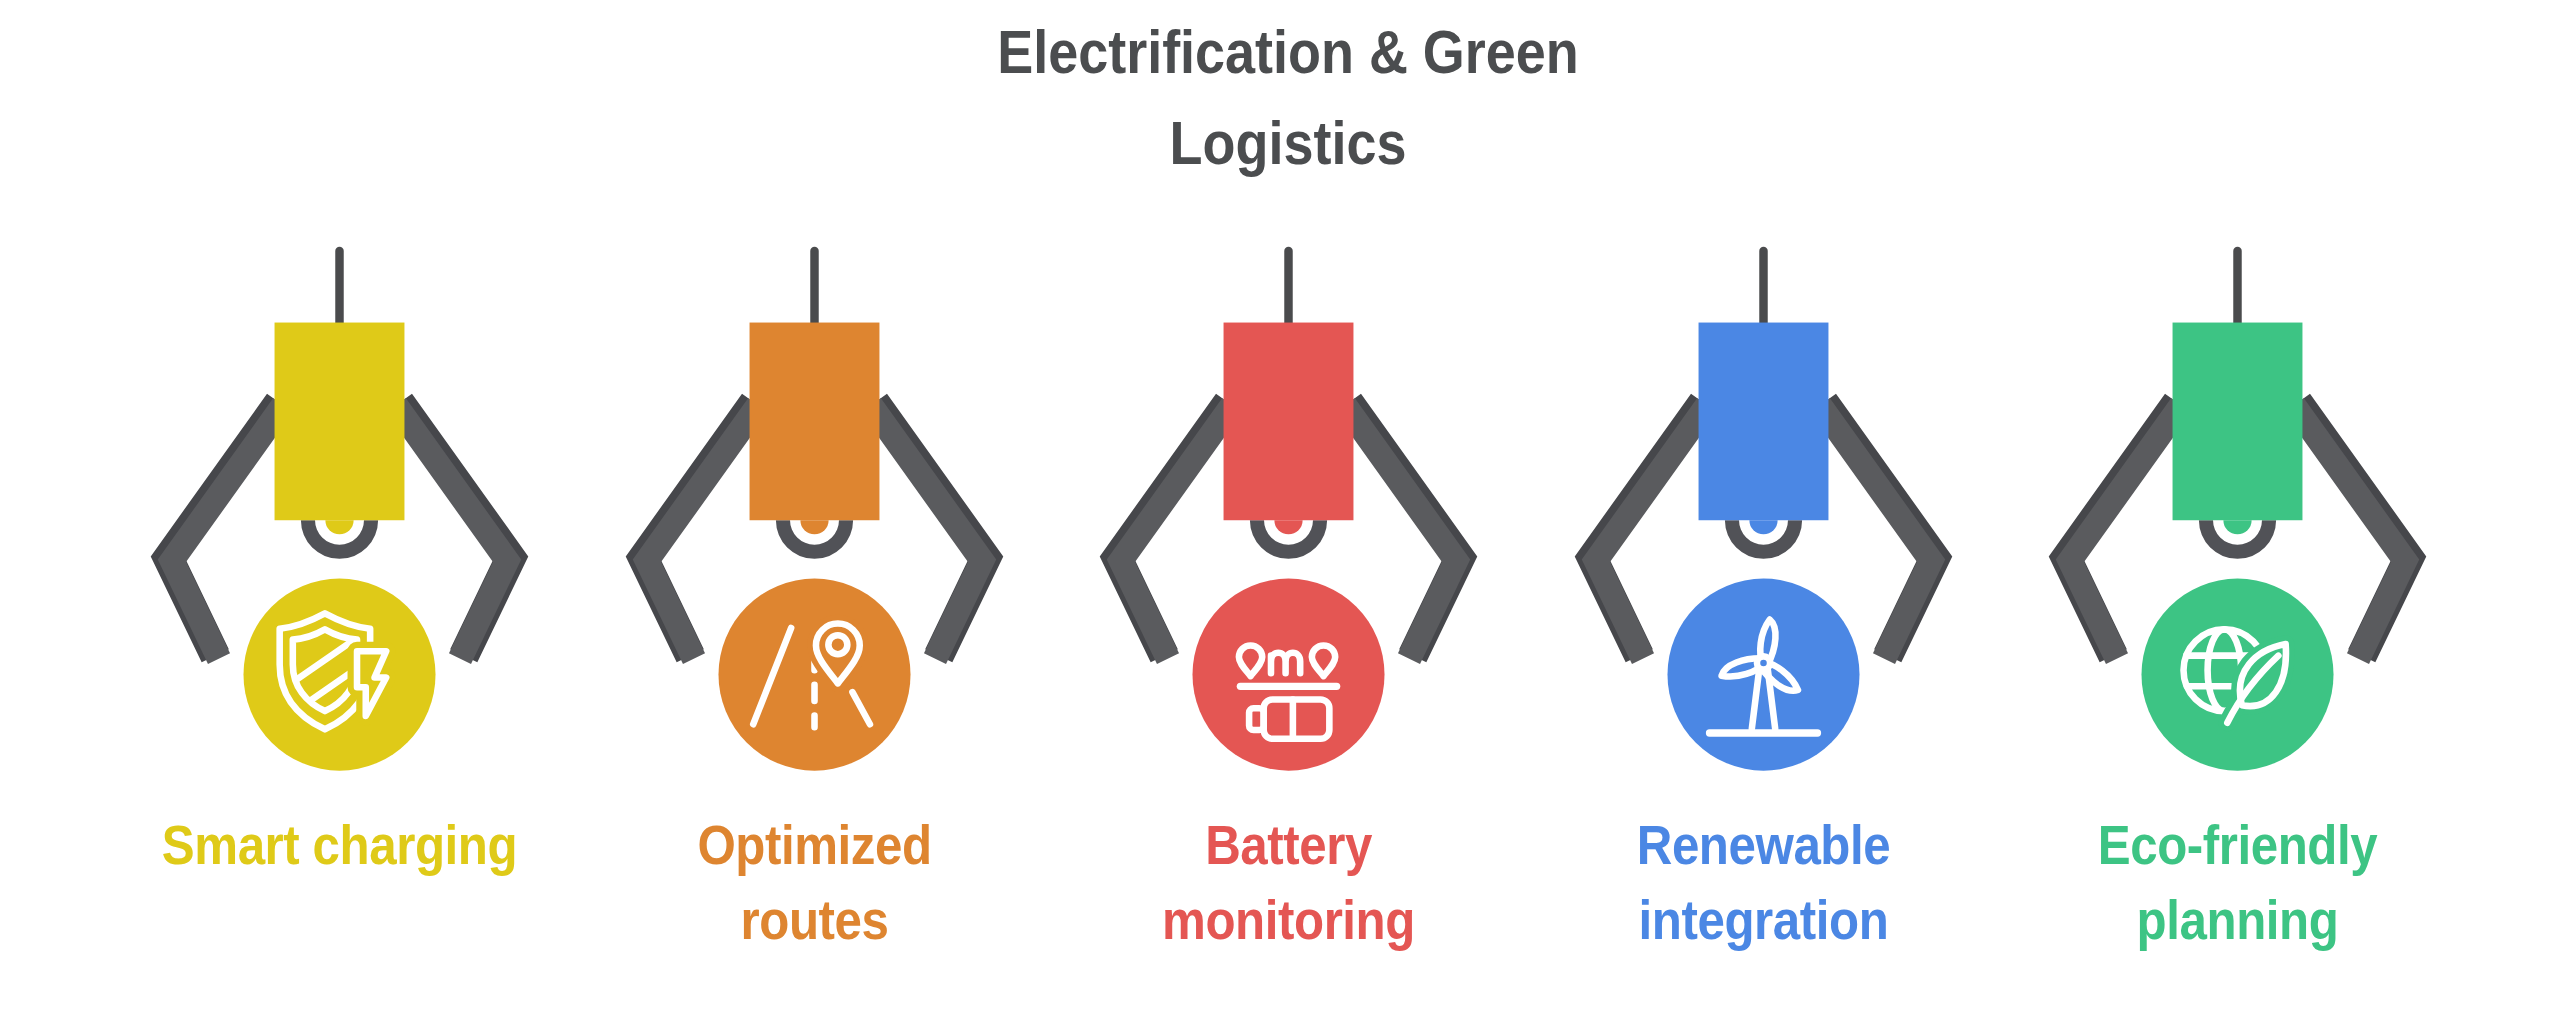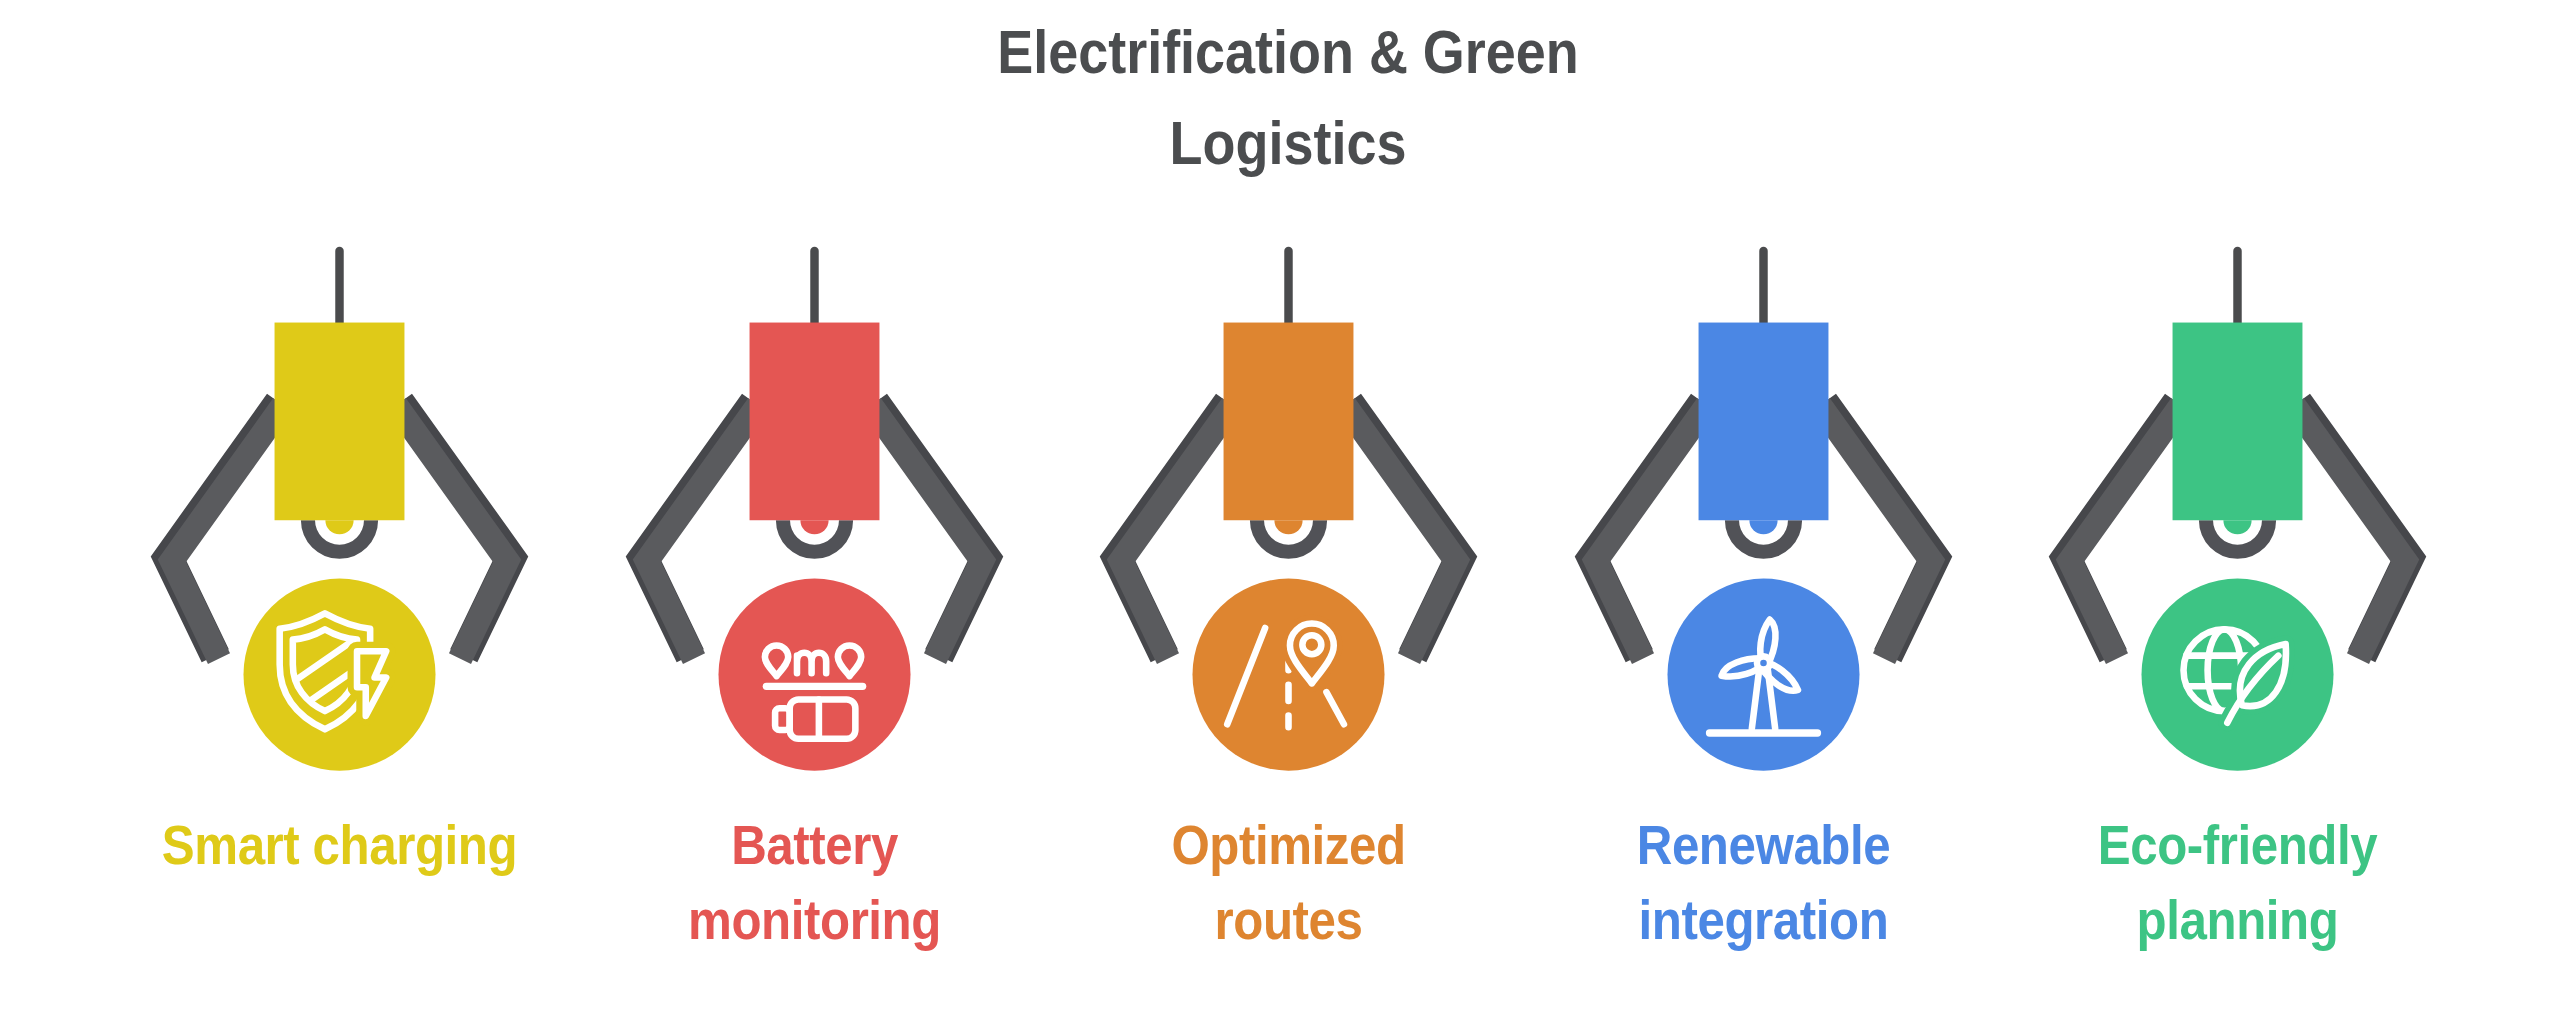--- a/index.html
+++ b/index.html
@@ -60,67 +60,67 @@
     <div class="machine">
       <svg width="475" height="546" viewBox="0 0 504 580">
         <line x1="252" y1="17" x2="252" y2="98" stroke-width="9" stroke-linecap="round" stroke="#4A4B4D"></line>
         <g fill="none">
           <path d="M 188,178 L 70,343 L 120,447" stroke-width="32" stroke="#46474B"></path>
           <path d="M 316,178 L 434,343 L 384,447" stroke-width="32" stroke="#46474B"></path>
           <path d="M 192,181 L 74,346 L 124,450" stroke-width="26" stroke="#5A5B5E"></path>
           <path d="M 312,181 L 430,346 L 380,450" stroke-width="26" stroke="#5A5B5E"></path>
         </g>
         <path d="M 211,303 A 41,41 0 0 0 293,303 L 278,303 A 26,26 0 0 1 226,303 Z" fill="#515257"></path>
+        <path d="M 237,303 A 15,15 0 0 0 267,303 Z" fill="#DE8530"></path>
+        <rect x="183" y="93" width="138" height="210" fill="#DE8530"></rect>
+        <circle cx="252" cy="467" r="102" fill="#DE8530"></circle>
+        <g transform="translate(252,467) scale(1.55)" fill="none" stroke-width="4.5" stroke-linecap="round" stroke-linejoin="round" stroke="#FFFFFF">
+          <path d="M -16,-32 L -42,34"></path>
+          <path d="M 26,12 L 38,34"></path>
+          <path d="M 0,-14 L 0,36" stroke-dasharray="11 10"></path>
+          <g transform="translate(16,-16)">
+            <path d="M 0,22 C -7,13 -15,4 -15,-4 A 15,15 0 1 1 15,-4 C 15,4 7,13 0,22 Z" stroke-width="12" stroke="#DE8530" fill="#DE8530"></path>
+            <path d="M 0,22 C -7,13 -15,4 -15,-4 A 15,15 0 1 1 15,-4 C 15,4 7,13 0,22 Z"></path>
+            <circle cx="0" cy="-4.5" r="6.5"></circle>
+          </g>
+        </g>
+      </svg>
+      <div class="label" style="color: rgb(222, 133, 48);">Optimized
+routes</div>
+    </div>
+
+    <div class="machine">
+      <svg width="475" height="546" viewBox="0 0 504 580">
+        <line x1="252" y1="17" x2="252" y2="98" stroke-width="9" stroke-linecap="round" stroke="#4A4B4D"></line>
+        <g fill="none">
+          <path d="M 188,178 L 70,343 L 120,447" stroke-width="32" stroke="#46474B"></path>
+          <path d="M 316,178 L 434,343 L 384,447" stroke-width="32" stroke="#46474B"></path>
+          <path d="M 192,181 L 74,346 L 124,450" stroke-width="26" stroke="#5A5B5E"></path>
+          <path d="M 312,181 L 430,346 L 380,450" stroke-width="26" stroke="#5A5B5E"></path>
+        </g>
+        <path d="M 211,303 A 41,41 0 0 0 293,303 L 278,303 A 26,26 0 0 1 226,303 Z" fill="#515257"></path>
         <path d="M 237,303 A 15,15 0 0 0 267,303 Z" fill="#E45653"></path>
         <rect x="183" y="93" width="138" height="210" fill="#E45653"></rect>
         <circle cx="252" cy="467" r="102" fill="#E45653"></circle>
         <g transform="translate(252,467) scale(1.55)" fill="none" stroke-width="4.5" stroke-linecap="round" stroke-linejoin="round" stroke="#FFFFFF">
           <g transform="translate(-26,-9)">
             <path d="M 0,10 C -4,5 -8,1 -8,-3 A 8,8 0 1 1 8,-3 C 8,1 4,5 0,10 Z"></path>
           </g>
           <path d="M -12,-1 L -12,-13 M -12,-9 C -12,-17 -2,-17 -2,-9 L -2,-1 M -2,-9 C -2,-17 8,-17 8,-9 L 8,-1"></path>
           <g transform="translate(24,-9)">
             <path d="M 0,10 C -4,5 -8,1 -8,-3 A 8,8 0 1 1 8,-3 C 8,1 4,5 0,10 Z"></path>
           </g>
           <path d="M -33,8 L 33,8" stroke-width="5"></path>
           <rect x="-17" y="17" width="45" height="27" rx="6"></rect>
           <rect x="-27" y="23" width="10" height="15" rx="3"></rect>
           <path d="M 3,17 L 3,44"></path>
         </g>
       </svg>
       <div class="label" style="color: rgb(228, 86, 83);">Battery
 monitoring</div>
-    </div>
-
-    <div class="machine">
-      <svg width="475" height="546" viewBox="0 0 504 580">
-        <line x1="252" y1="17" x2="252" y2="98" stroke-width="9" stroke-linecap="round" stroke="#4A4B4D"></line>
-        <g fill="none">
-          <path d="M 188,178 L 70,343 L 120,447" stroke-width="32" stroke="#46474B"></path>
-          <path d="M 316,178 L 434,343 L 384,447" stroke-width="32" stroke="#46474B"></path>
-          <path d="M 192,181 L 74,346 L 124,450" stroke-width="26" stroke="#5A5B5E"></path>
-          <path d="M 312,181 L 430,346 L 380,450" stroke-width="26" stroke="#5A5B5E"></path>
-        </g>
-        <path d="M 211,303 A 41,41 0 0 0 293,303 L 278,303 A 26,26 0 0 1 226,303 Z" fill="#515257"></path>
-        <path d="M 237,303 A 15,15 0 0 0 267,303 Z" fill="#DE8530"></path>
-        <rect x="183" y="93" width="138" height="210" fill="#DE8530"></rect>
-        <circle cx="252" cy="467" r="102" fill="#DE8530"></circle>
-        <g transform="translate(252,467) scale(1.55)" fill="none" stroke-width="4.5" stroke-linecap="round" stroke-linejoin="round" stroke="#FFFFFF">
-          <path d="M -16,-32 L -42,34"></path>
-          <path d="M 26,12 L 38,34"></path>
-          <path d="M 0,-14 L 0,36" stroke-dasharray="11 10"></path>
-          <g transform="translate(16,-16)">
-            <path d="M 0,22 C -7,13 -15,4 -15,-4 A 15,15 0 1 1 15,-4 C 15,4 7,13 0,22 Z" stroke-width="12" stroke="#DE8530" fill="#DE8530"></path>
-            <path d="M 0,22 C -7,13 -15,4 -15,-4 A 15,15 0 1 1 15,-4 C 15,4 7,13 0,22 Z"></path>
-            <circle cx="0" cy="-4.5" r="6.5"></circle>
-          </g>
-        </g>
-      </svg>
-      <div class="label" style="color: rgb(222, 133, 48);">Optimized
-routes</div>
     </div>
 
     <div class="machine">
       <svg width="475" height="546" viewBox="0 0 504 580">
         <line x1="252" y1="17" x2="252" y2="98" stroke-width="9" stroke-linecap="round" stroke="#4A4B4D"></line>
         <g fill="none">
           <path d="M 188,178 L 70,343 L 120,447" stroke-width="32" stroke="#46474B"></path>
           <path d="M 316,178 L 434,343 L 384,447" stroke-width="32" stroke="#46474B"></path>
           <path d="M 192,181 L 74,346 L 124,450" stroke-width="26" stroke="#5A5B5E"></path>
           <path d="M 312,181 L 430,346 L 380,450" stroke-width="26" stroke="#5A5B5E"></path>

